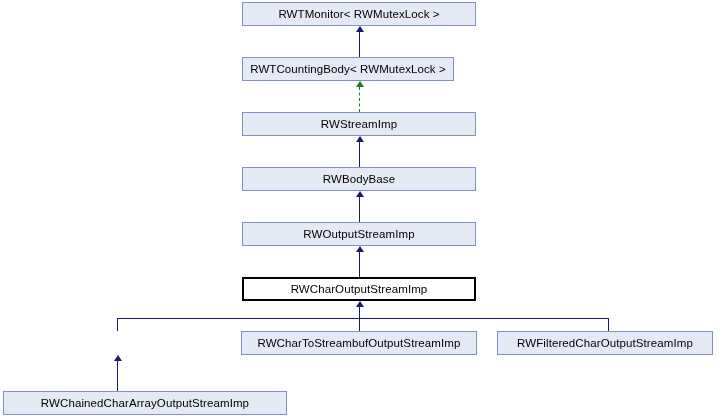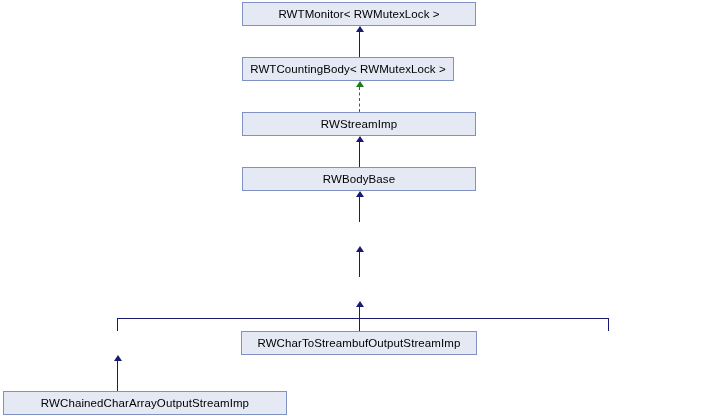--- a/index.html
+++ b/index.html
@@ -90,25 +90,34 @@
   </div>
 
   <div class="node" style="left:242px; top:112px; width:234px;">
     <span>RWStreamImp</span>
   </div>
 
   <div class="node" style="left:242px; top:167px; width:234px;">
     <span>RWBodyBase</span>
   </div>
 
+  <div class="node" style="left:242px; top:222px; width:234px;">
+    <span>RWOutputStreamImp</span>
+  </div>
 
+  <div class="node current" style="left:242px; top:277px; width:234px;">
+    <span>RWCharOutputStreamImp</span>
+  </div>
 
 
   <div class="node" style="left:241px; top:331px; width:236px;">
     <span>RWCharToStreambufOutputStreamImp</span>
   </div>
 
+  <div class="node" style="left:497px; top:331px; width:216px;">
+    <span>RWFilteredCharOutputStreamImp</span>
+  </div>
 
   <div class="node" style="left:3px; top:391px; width:284px;">
     <span>RWChainedCharArrayOutputStreamImp</span>
   </div>
 
 </div>
 
 </body></html>

